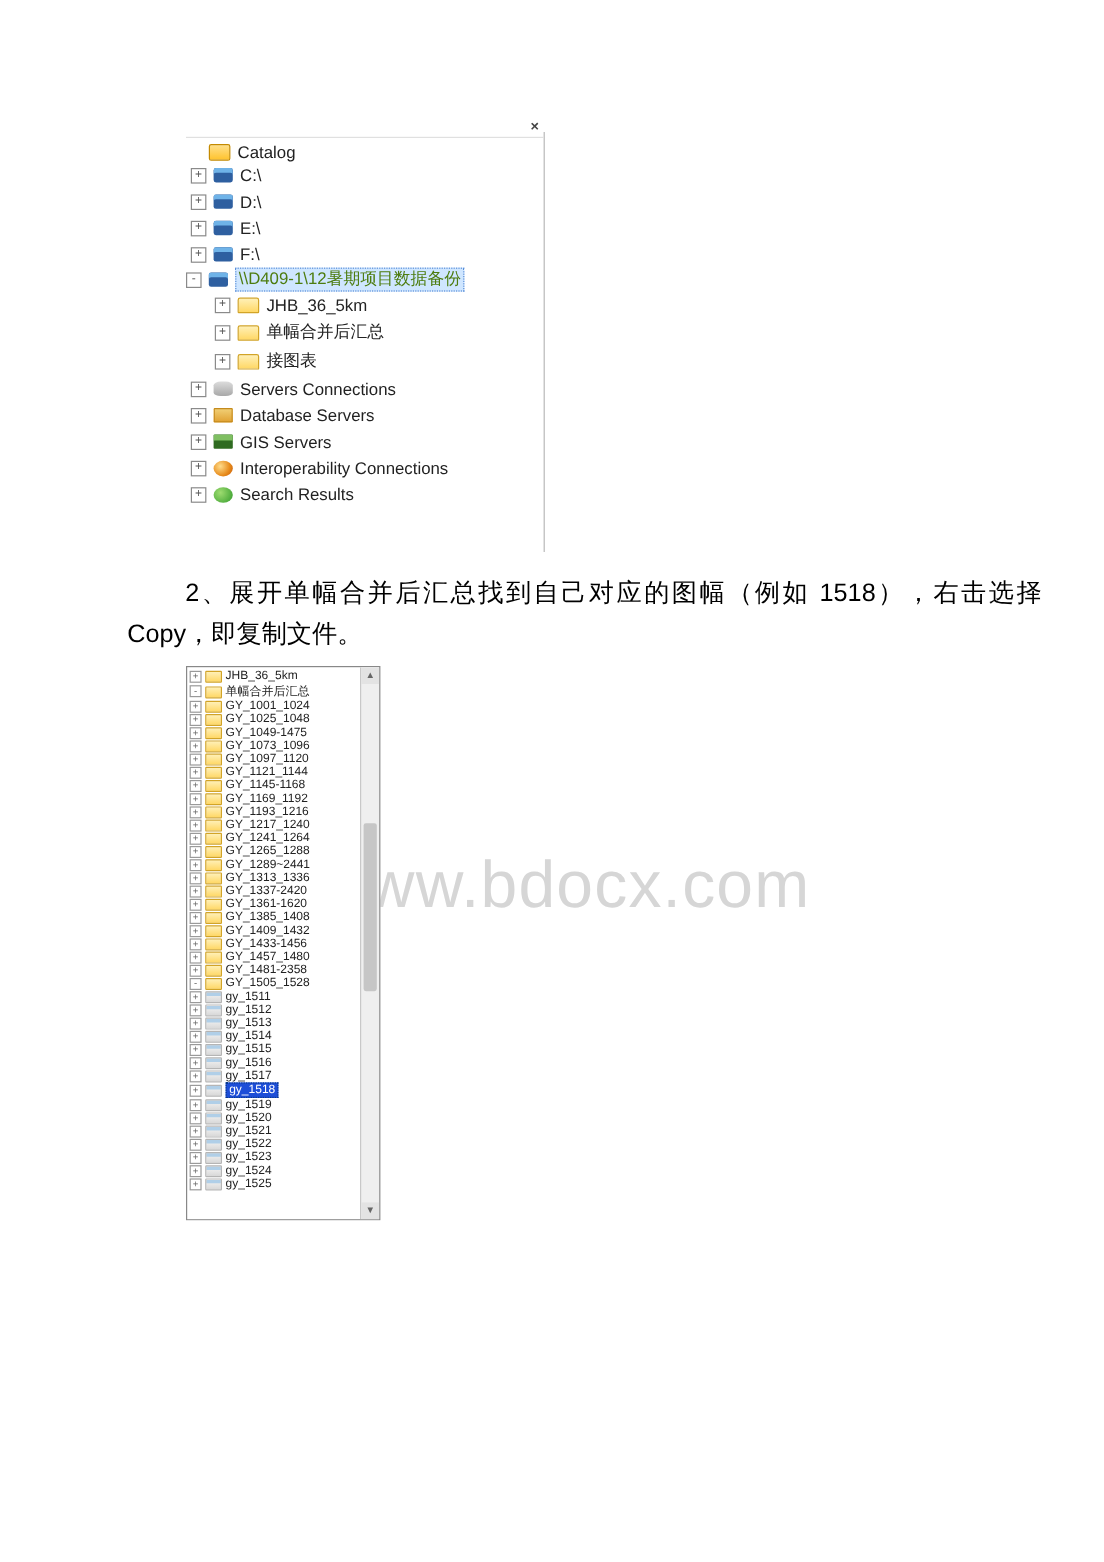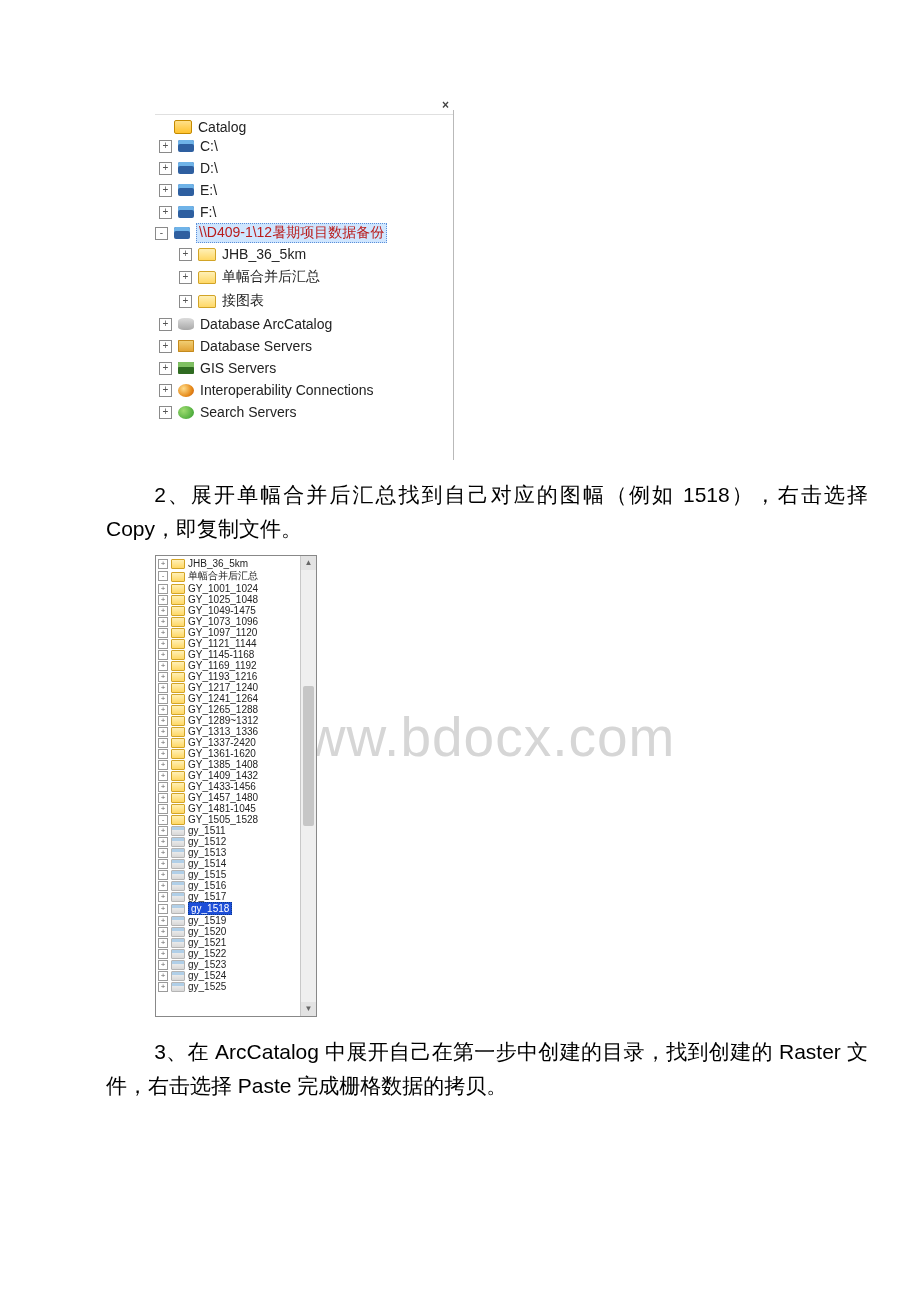--- a/index.html
+++ b/index.html
@@ -75,21 +75,21 @@
     width:13px; height:13px;
     background:radial-gradient(circle at 35% 35%,#ffdc8a,#e68a1a 60%,#c3530a);
   }
   .ic-search {
     width:13px;height:13px;border-radius:50%;
     background:radial-gradient(circle at 35% 35%,#9edc70,#329b2b);
   }
   .sel-path {
     background:#cfe6ff;
     border:1px dotted #5a8ed8;
-    padding:0 2px; color:#b91c1c;
+    padding:0 2px; color:#4d7c0f;
   }
 
   
   .para {
     font-size:21px; line-height:1.6;
     margin:18px 52px 10px 106px;
     text-align:justify;
   }
   .first-line-indent {text-indent:2.3em;}
 
@@ -202,41 +202,41 @@
           <span>单幅合并后汇总</span>
         </div>
         <div class="row1 indent-a">
           <span class="exp">+</span>
           <span class="ic ic-folder"></span>
           <span>接图表</span>
         </div>
       <div class="row1 ">
           <span class="exp">+</span>
           <span class="ic ic-db"></span>
-          <span>Database ArcCatalog</span>
+          <span>Servers Connections</span>
         </div>
         <div class="row1 ">
           <span class="exp">+</span>
           <span class="ic ic-dbserver"></span>
           <span>Database Servers</span>
         </div>
         <div class="row1 ">
           <span class="exp">+</span>
           <span class="ic ic-gis"></span>
           <span>GIS Servers</span>
         </div>
         <div class="row1 ">
           <span class="exp">+</span>
           <span class="ic ic-interop"></span>
           <span>Interoperability Connections</span>
         </div>
         <div class="row1 ">
           <span class="exp">+</span>
           <span class="ic ic-search"></span>
-          <span>Search Servers</span>
+          <span>Search Results</span>
         </div>
     </ul>
   </div>
 
   <p class="para first-line-indent">2、展开单幅合并后汇总找到自己对应的图幅（例如 1518），右击选择 Copy，即复制文件。</p>
 
   <div class="wm">www.bdocx.com</div>
 
   <div class="panel2">
     <ul id="p2-list">
@@ -306,21 +306,21 @@
           <span>GY_1241_1264</span>
         </li>
         <li class="row2 lv2">
           <span class="exp2">+</span>
           <span class="ic2 ic2-folder"></span>
           <span>GY_1265_1288</span>
         </li>
         <li class="row2 lv2">
           <span class="exp2">+</span>
           <span class="ic2 ic2-folder"></span>
-          <span>GY_1289~1312</span>
+          <span>GY_1289~2441</span>
         </li>
         <li class="row2 lv2">
           <span class="exp2">+</span>
           <span class="ic2 ic2-folder"></span>
           <span>GY_1313_1336</span>
         </li>
         <li class="row2 lv2">
           <span class="exp2">+</span>
           <span class="ic2 ic2-folder"></span>
           <span>GY_1337-2420</span>
@@ -346,21 +346,21 @@
           <span>GY_1433-1456</span>
         </li>
         <li class="row2 lv2">
           <span class="exp2">+</span>
           <span class="ic2 ic2-folder"></span>
           <span>GY_1457_1480</span>
         </li>
         <li class="row2 lv2">
           <span class="exp2">+</span>
           <span class="ic2 ic2-folder"></span>
-          <span>GY_1481-1045</span>
+          <span>GY_1481-2358</span>
         </li>
         <li class="row2 lv2">
           <span class="exp2">-</span>
           <span class="ic2 ic2-folder"></span>
           <span>GY_1505_1528</span>
         </li>
         <li class="row2 lv3">
           <span class="exp2">+</span>
           <span class="ic2 ic2-fgdb"></span>
           <span>gy_1511</span>
@@ -436,15 +436,14 @@
           <span>gy_1525</span>
         </li>
       </ul>
     <div class="scroll">
       <div class="arrow top">▲</div>
       <div class="thumb"></div>
       <div class="arrow bot">▼</div>
     </div>
   </div>
 
-  <p class="para first-line-indent">3、在 ArcCatalog 中展开自己在第一步中创建的目录，找到创建的 Raster 文件，右击选择 Paste 完成栅格数据的拷贝。</p>
 
 </div>
 
 </body></html>

